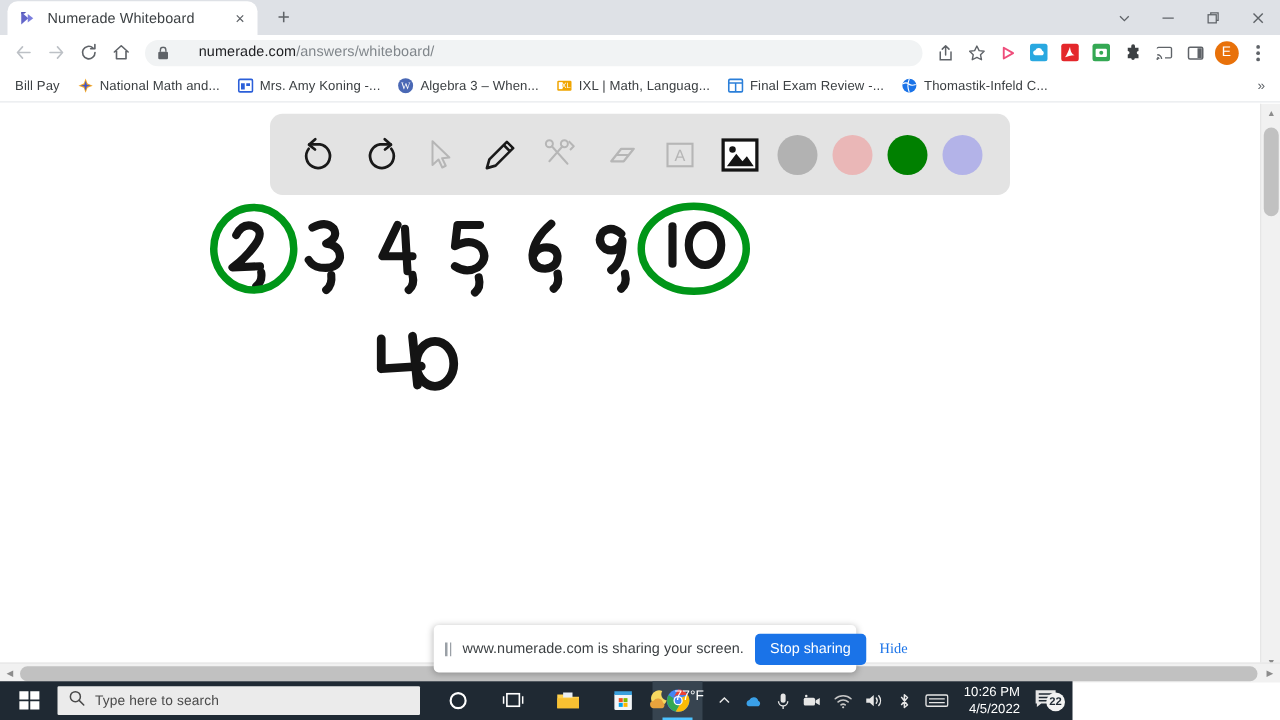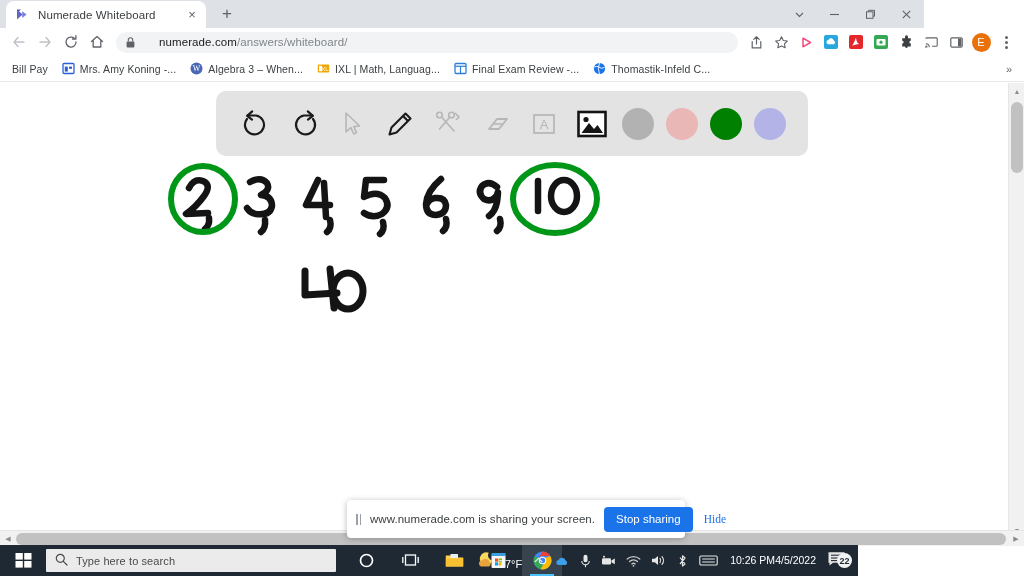--- a/index.html
+++ b/index.html
@@ -5,21 +5,21 @@
   * { box-sizing: border-box; margin: 0; padding: 0; }
   html, body {
     width: 1024px; height: 576px; overflow: hidden;
     font-family: "Liberation Sans", sans-serif;
     background: #ffffff;
   }
   #app { position: relative; width: 1024px; height: 576px; }
 
   
   .tabstrip {
-    position: absolute; left: 0; top: 0; width: 924px; height: 28px;
+    position: absolute; left: 0; top: 0; width: 1024px; height: 28px;
     background: #dee1e6;
     display: flex; align-items: flex-end;
   }
   .tab {
     position: relative; margin-left: 6px; width: 200px; height: 27px;
     background: #ffffff;
     border-radius: 8px 8px 0 0;
     display: flex; align-items: center; padding: 0 6px 0 9px;
   }
   .tab-favicon { width: 15px; height: 15px; flex: 0 0 15px; position: relative; }
@@ -204,23 +204,23 @@
     background: #4cc2ff;
   }
   .tray {
     position: absolute; right: 0; top: 0; height: 31px;
     display: flex; align-items: center; gap: 0; padding-right: 4px;
   }
   .tray-item {
     height: 31px; display: flex; align-items: center; justify-content: center;
     padding: 0 5px; color: #e6e6e6;
   }
-  .tray-weather { font-size: 11px; color: #ffffff; display: flex; align-items: flex-end; gap: 5px; padding: 0 6px; }
+  .tray-weather { font-size: 11px; color: #ffffff; display: flex; align-items: flex-start; gap: 5px; padding: 0 6px; }
   .tray-clock {
-    display: flex; flex-direction: row; align-items: flex-end; justify-content: center;
+    display: flex; flex-direction: column; align-items: flex-end; justify-content: center;
     color: #ffffff; font-size: 10.5px; line-height: 13px; padding: 0 7px;
   }
   .tray-notif { position: relative; padding: 0 8px 0 4px; color: #e6e6e6; }
   .notif-badge {
     position: absolute; right: 2px; bottom: 3px; min-width: 15px; height: 15px;
     border-radius: 50%; background: #f2f2f2; color: #1f2933;
     font-size: 9px; display: flex; align-items: center; justify-content: center;
     font-weight: 600;
   }
 </style>
@@ -368,20 +368,29 @@
             <i></i>
             <i></i>
           </span>
       </div>
     </div>
   </div>
 
   <div class="bookmarks">
     <div class="bm">
       <span class="bm-label">Bill Pay</span>
+    </div>
+    <div class="bm">
+      <span class="bm-ico">
+        <svg width="13" height="13" viewBox="0 0 13 13">
+          <path d="M6.5 0.8 L8 4.8 L12.2 6.5 L8 8.2 L6.5 12.2 L5 8.2 L0.8 6.5 L5 4.8 Z" fill="#f5a623"></path>
+          <path d="M6.5 2.5 L7.5 5.8 L10.6 6.5 L7.5 7.2 L6.5 10.5 L5.5 7.2 L2.4 6.5 L5.5 5.8 Z" fill="#4557c7"></path>
+        </svg>
+      </span>
+      <span class="bm-label">National Math and...</span>
     </div>
     <div class="bm">
       <span class="bm-ico">
         <svg width="13" height="13" viewBox="0 0 13 13">
           <rect x="1" y="1.5" width="11" height="10" rx="1" stroke="#2b5fd9" stroke-width="1.3" fill="#fff"></rect>
           <rect x="2.8" y="4.6" width="3" height="5" fill="#2b5fd9"></rect>
           <rect x="7" y="4.6" width="3" height="2.2" fill="#2b5fd9"></rect>
         </svg>
       </span>
       <span class="bm-label">Mrs. Amy Koning -...</span>

